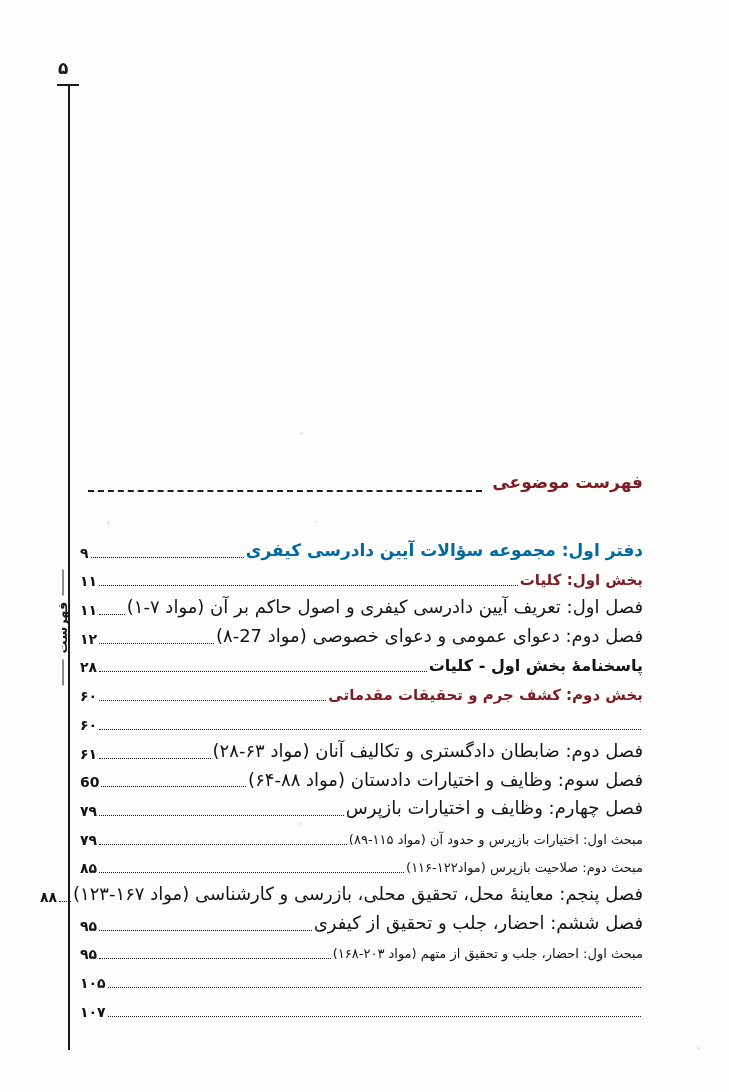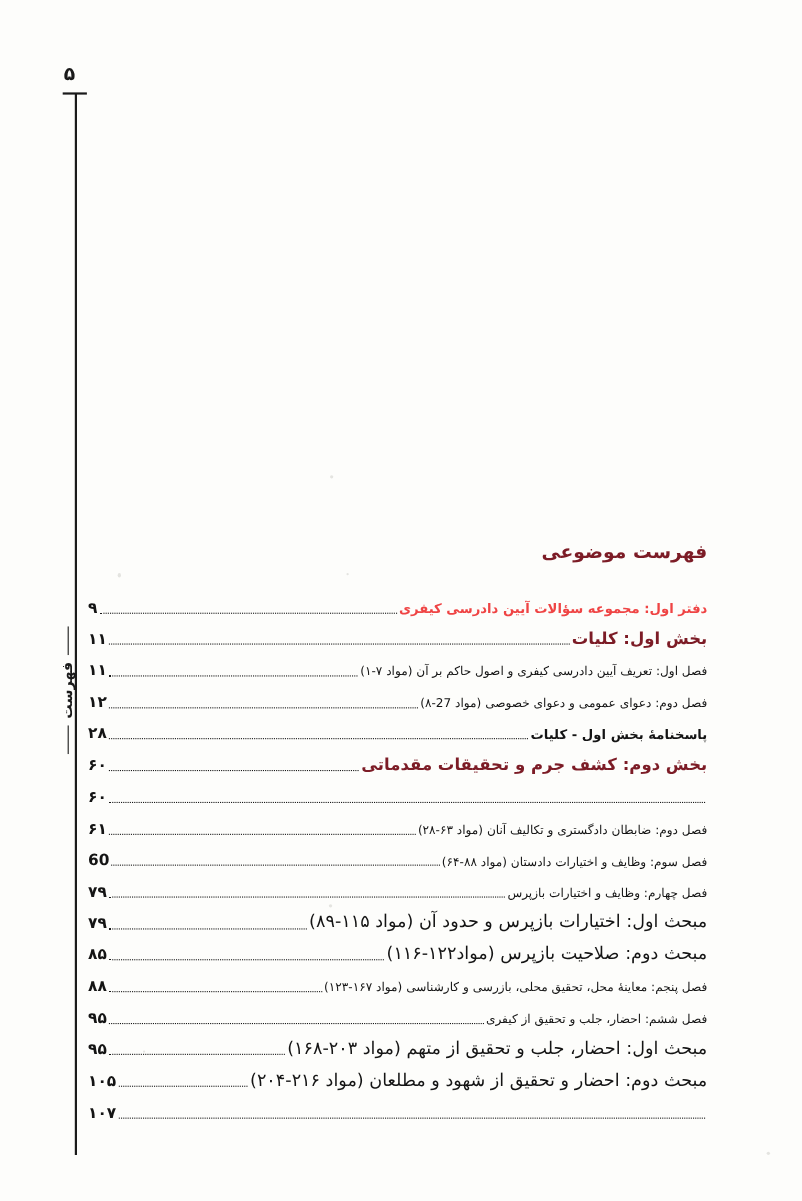--- a/index.html
+++ b/index.html
@@ -70,24 +70,22 @@
     margin: 0 6px;
   }
 
   
   .toc-title-row {
     position: absolute;
     right: 86px;
     left: 88px;
     top: 472px;
     display: flex;
-    flex-direction: column;
-    align-items: flex-start;
+    align-items: flex-end;
     gap: 10px;
-    margin-top: 20px;
   }
   .toc-title {
     font-size: 17px;
     font-weight: 700;
     color: #7c1c26;
     white-space: nowrap;
     letter-spacing: 0.4px;
   }
   .toc-title-dashes {
     flex: 1 1 auto;
@@ -130,25 +128,25 @@
     font-size: 14px;
     font-weight: 700;
     color: #141414;
     padding-bottom: 2px;
     text-align: left;
     direction: ltr;
     unicode-bidi: embed;
   }
 
   
-  .toc-row.level-book  .toc-label { color: #ef4444; font-weight: 700; font-size: 12px; }
+  .toc-row.level-book  .toc-label { color: #0369a1; font-weight: 700; font-size: 17px; }
   .toc-row.level-part  .toc-label { color: #7c1c26; font-weight: 700; font-size: 15px; }
-  .toc-row.level-ans   .toc-label { color: #141414; font-weight: 600; font-size: 12px; }
-  .toc-row.level-chap  .toc-label { color: #141414; font-weight: 500; font-size: 11px; }
-  .toc-row.level-sec   .toc-label { color: #141414; font-weight: 500; font-size: 16px; }
+  .toc-row.level-ans   .toc-label { color: #141414; font-weight: 600; font-size: 16px; }
+  .toc-row.level-chap  .toc-label { color: #141414; font-weight: 500; font-size: 18px; }
+  .toc-row.level-sec   .toc-label { color: #141414; font-weight: 500; font-size: 13px; }
 
   
   .speck {
     position: absolute;
     background: #cfcfcb;
     border-radius: 50%;
     opacity: .55;
   }
 </style>
 </head>
@@ -239,21 +237,20 @@
         <span class="toc-label">فصل ششم: احضار، جلب و تحقیق از کیفری</span>
         <span class="toc-leader"></span>
         <span class="toc-page">۹۵</span>
       </div>
       <div class="toc-row level-sec">
         <span class="toc-label">مبحث اول: احضار، جلب و تحقیق از متهم (مواد ۲۰۳-۱۶۸)</span>
         <span class="toc-leader"></span>
         <span class="toc-page">۹۵</span>
       </div>
       <div class="toc-row level-sec">
-        <span class="toc-label">مبحث دوم: احضار و تحقیق از شهود و مطلعان (مواد ۲۱۶-۲۰۴)</span>
         <span class="toc-leader"></span>
         <span class="toc-page">۱۰۵</span>
       </div>
       <div class="toc-row level-chap">
         <span class="toc-leader"></span>
         <span class="toc-page">۱۰۷</span>
       </div>
     </div>
 
   <div class="speck" style="left:300px; top:432px; width:3px; height:3px;"></div>

